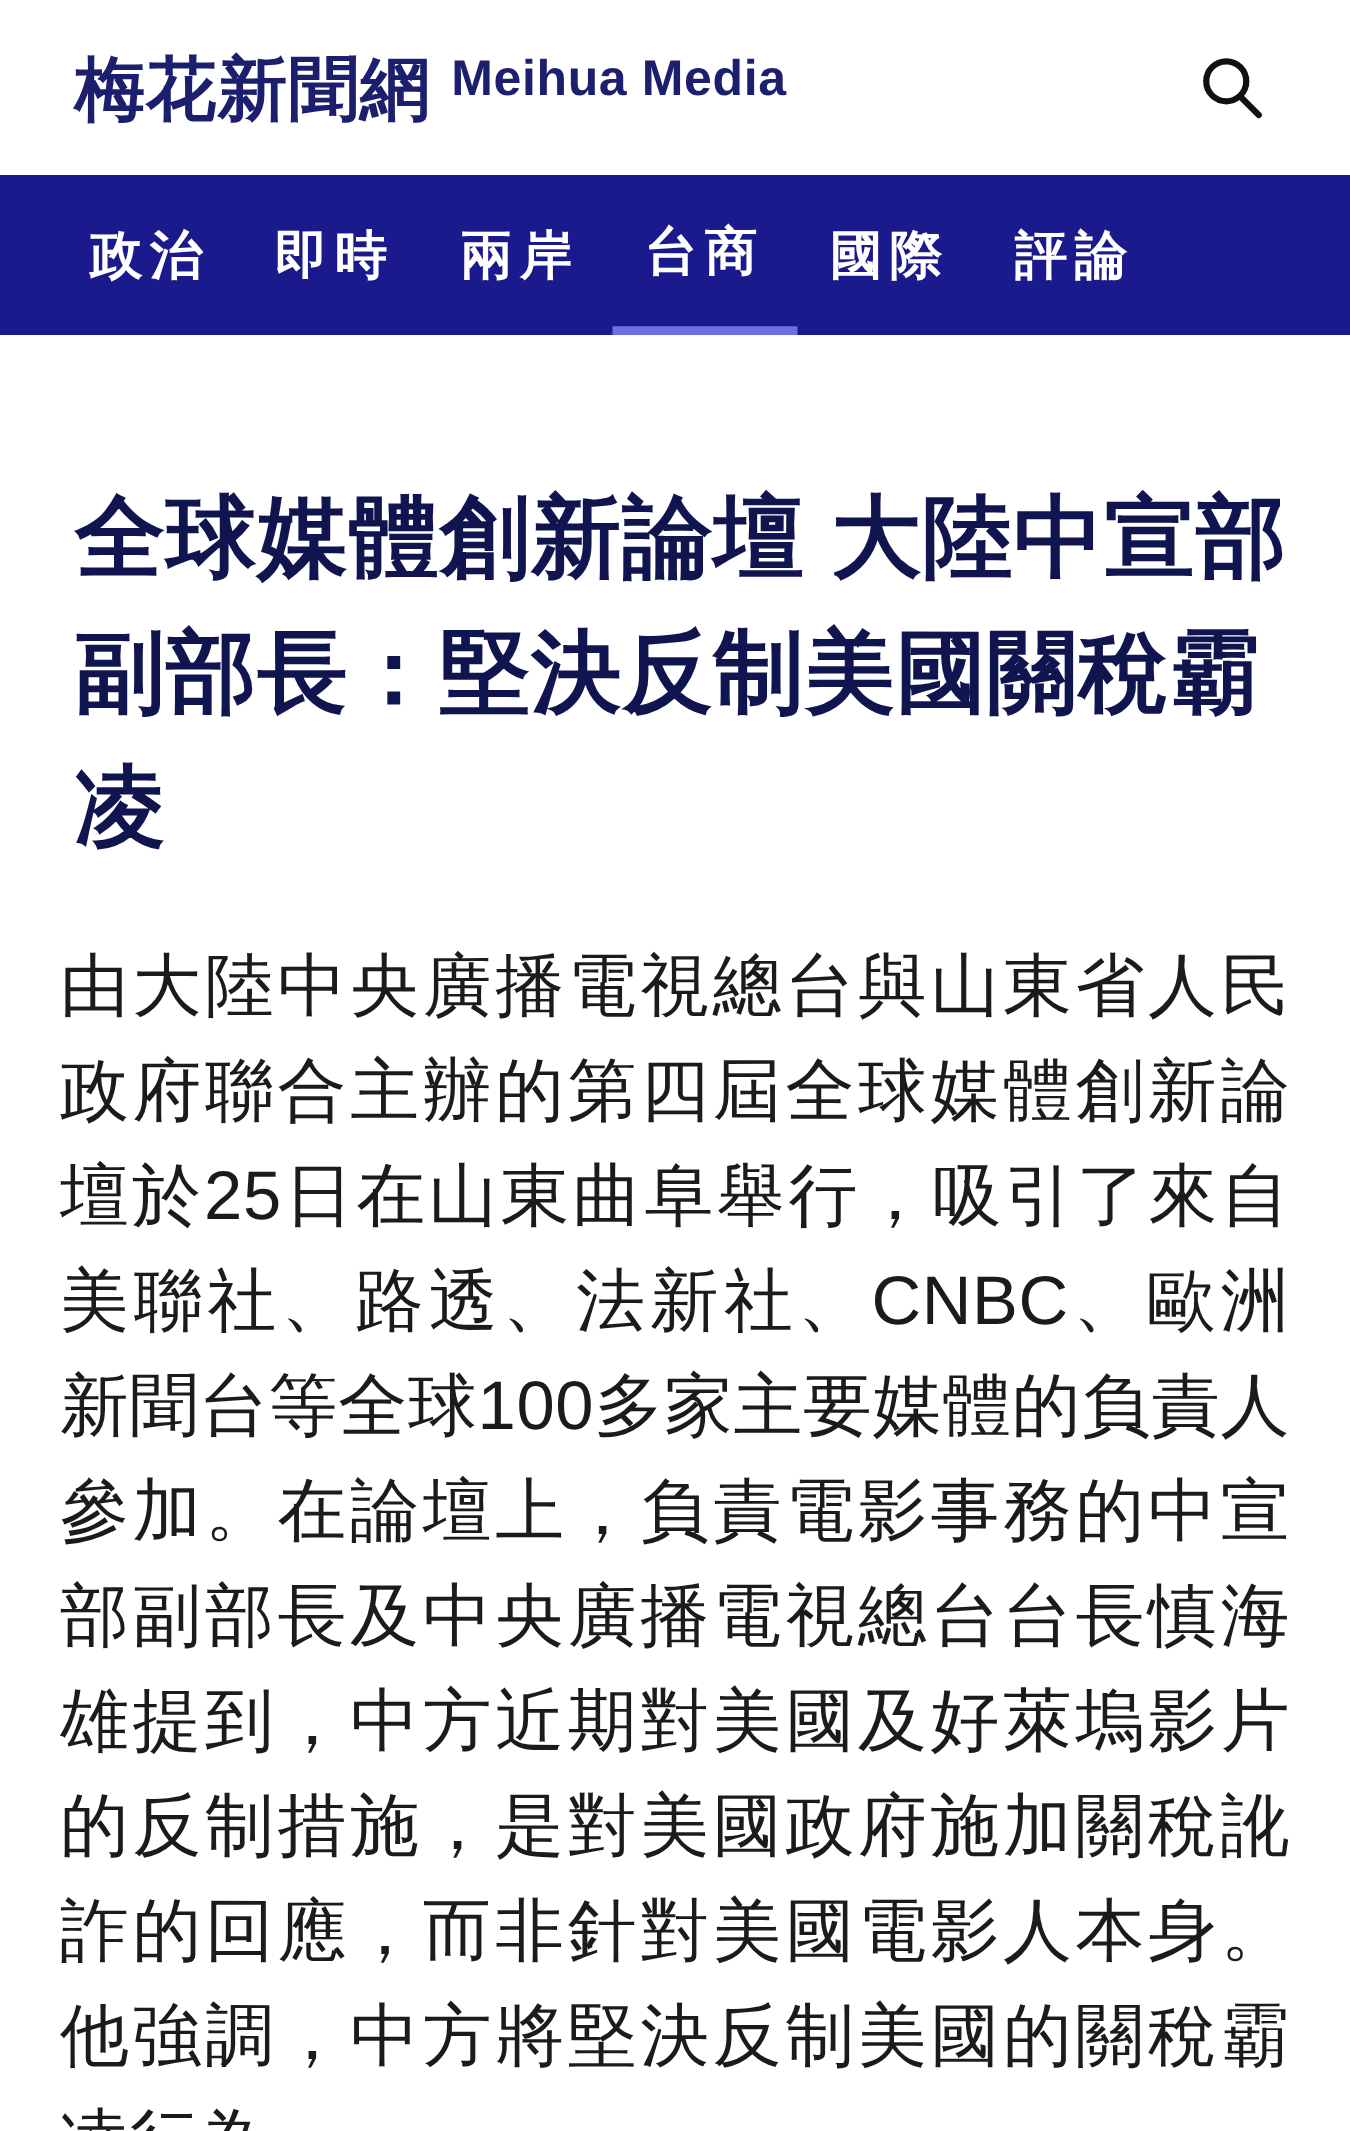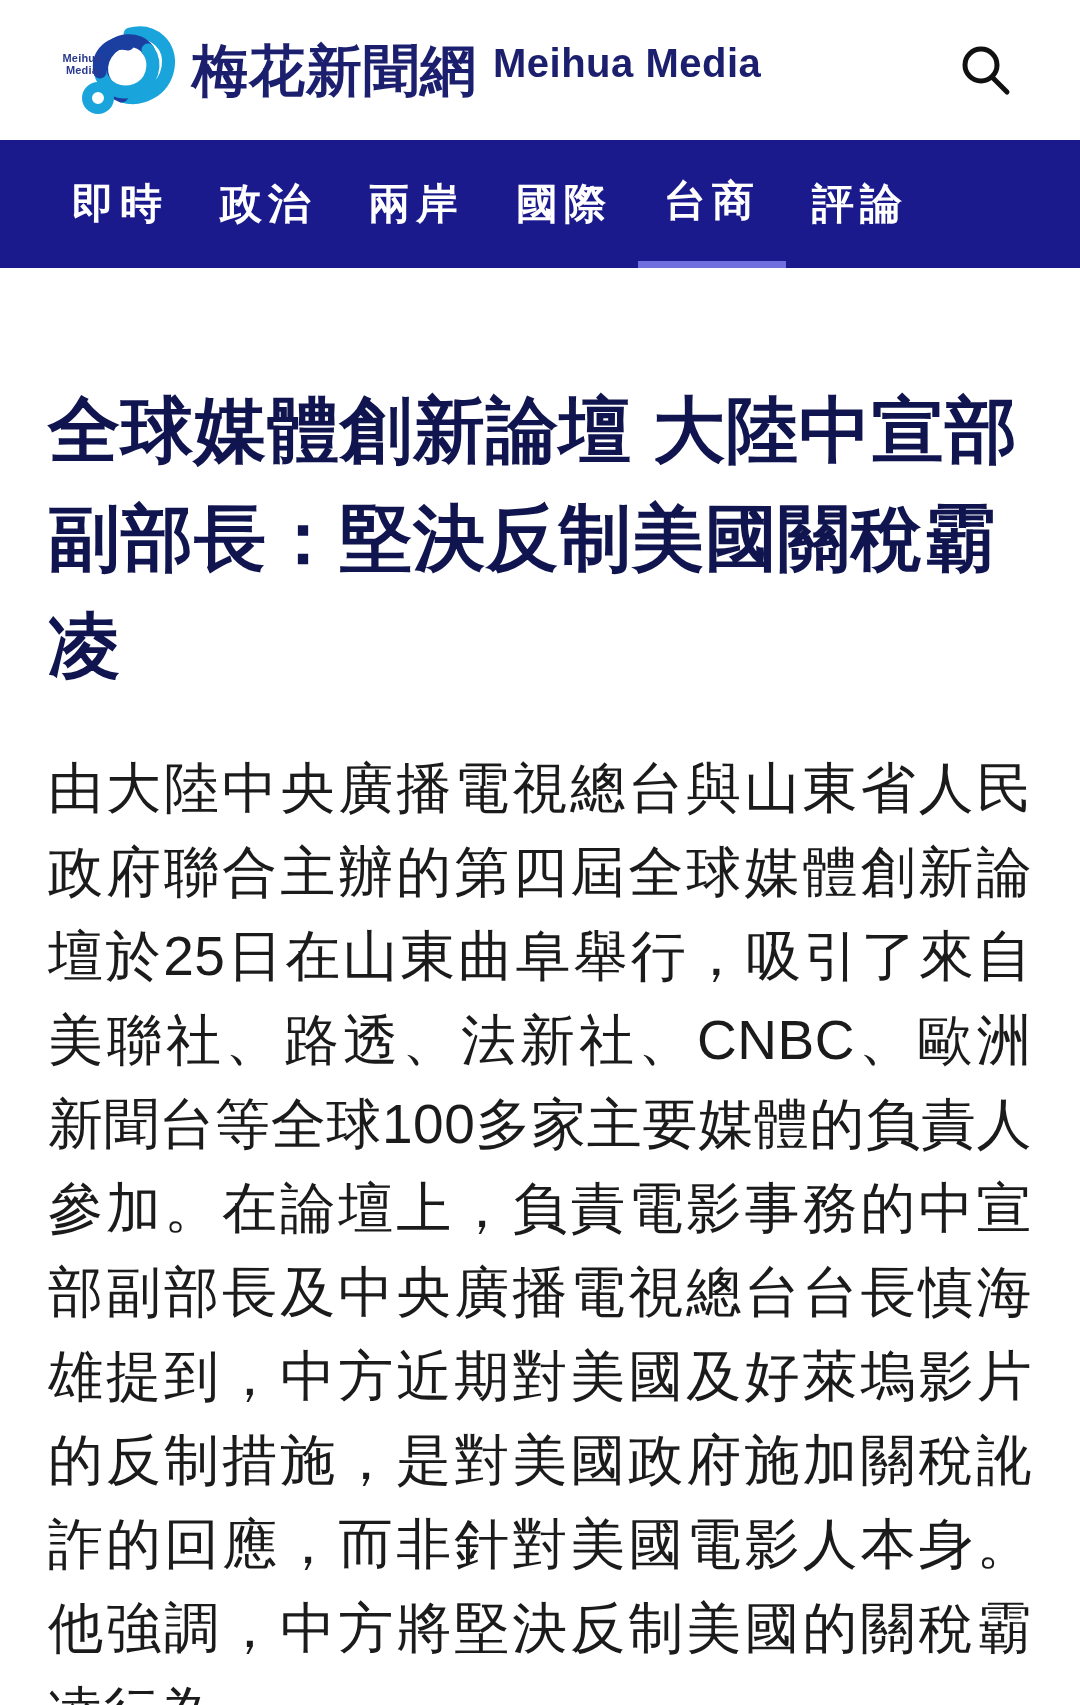--- a/index.html
+++ b/index.html
@@ -111,75 +111,60 @@
   .nav-item.active {
     border-bottom: 7px solid #6f6fe0;
   }
 
   
   .article {
     padding: 0 48px;
     box-sizing: border-box;
   }
   .article-title {
-    margin: 108px 0 0 0;
+    margin: 108px 0 0 12px;
     font-size: 72px;
     line-height: 108px;
     font-weight: bold;
     color: #10144f;
     letter-spacing: 1px;
   }
   .article-body {
     margin: 46px 0 0 0;
     font-size: 55px;
     line-height: 84px;
     color: #1b1b1b;
     letter-spacing: .5px;
     text-align: justify;
   }
 </style>
 </head>
 <body>
 
 <div class="header">
   <div class="brand">
-    <div class="logo-mark">
-      <svg width="118" height="104" viewBox="0 0 118 104" xmlns="http://www.w3.org/2000/svg" aria-hidden="true">
-        <g fill="none" stroke-linecap="round">
-          <path d="M70 16 C94 10 112 28 108 50 C104 72 82 84 62 78" stroke="#19a5dc" stroke-width="13"></path>
-          <path d="M62 78 C44 72 36 52 46 36 C56 20 78 18 88 32" stroke="#1b3fa0" stroke-width="13"></path>
-          <path d="M88 32 C98 46 92 66 76 72 C60 78 44 70 40 54" stroke="#19a5dc" stroke-width="13"></path>
-          <path d="M40 54 C36 36 52 22 68 26" stroke="#1b3fa0" stroke-width="13"></path>
-          <circle cx="38" cy="80" r="11" stroke="#19a5dc" stroke-width="10"></circle>
-        </g>
-      </svg>
-      <div class="logo-sub">
-        <span>Meihua</span><br>
-        <span>Media</span>
-      </div>
-    </div>
     <div class="brand-text">
       <div class="brand-cn">梅花新聞網</div>
       <div class="brand-en">Meihua Media</div>
     </div>
   </div>
 
   <div class="search-btn">
     <svg width="56" height="56" viewBox="0 0 56 56" xmlns="http://www.w3.org/2000/svg" aria-hidden="true">
       <circle cx="24" cy="23" r="16" fill="none" stroke="#111111" stroke-width="5"></circle>
       <line x1="35" y1="35" x2="50" y2="50" stroke="#111111" stroke-width="5" stroke-linecap="round"></line>
     </svg>
   </div>
 </div>
 
 <nav class="navbar">
+  <div class="nav-item">政治</div>
   <div class="nav-item">即時</div>
-  <div class="nav-item">政治</div>
   <div class="nav-item">兩岸</div>
+  <div class="nav-item active">台商</div>
   <div class="nav-item">國際</div>
-  <div class="nav-item active">台商</div>
   <div class="nav-item">評論</div>
 </nav>
 
 <article class="article">
   <h1 class="article-title">全球媒體創新論壇 大陸中宣部副部長：堅決反制美國關稅霸凌</h1>
   <p class="article-body">由大陸中央廣播電視總台與山東省人民政府聯合主辦的第四屆全球媒體創新論壇於25日在山東曲阜舉行，吸引了來自美聯社、路透、法新社、CNBC、歐洲新聞台等全球100多家主要媒體的負責人參加。在論壇上，負責電影事務的中宣部副部長及中央廣播電視總台台長慎海雄提到，中方近期對美國及好萊塢影片的反制措施，是對美國政府施加關稅訛詐的回應，而非針對美國電影人本身。他強調，中方將堅決反制美國的關稅霸凌行為。</p>
 </article>
 
 </body></html>

